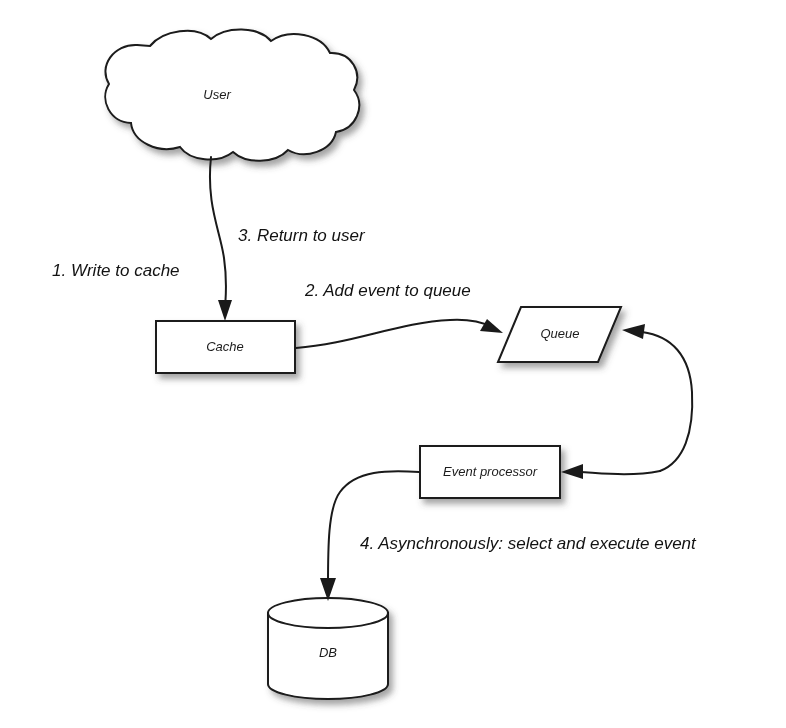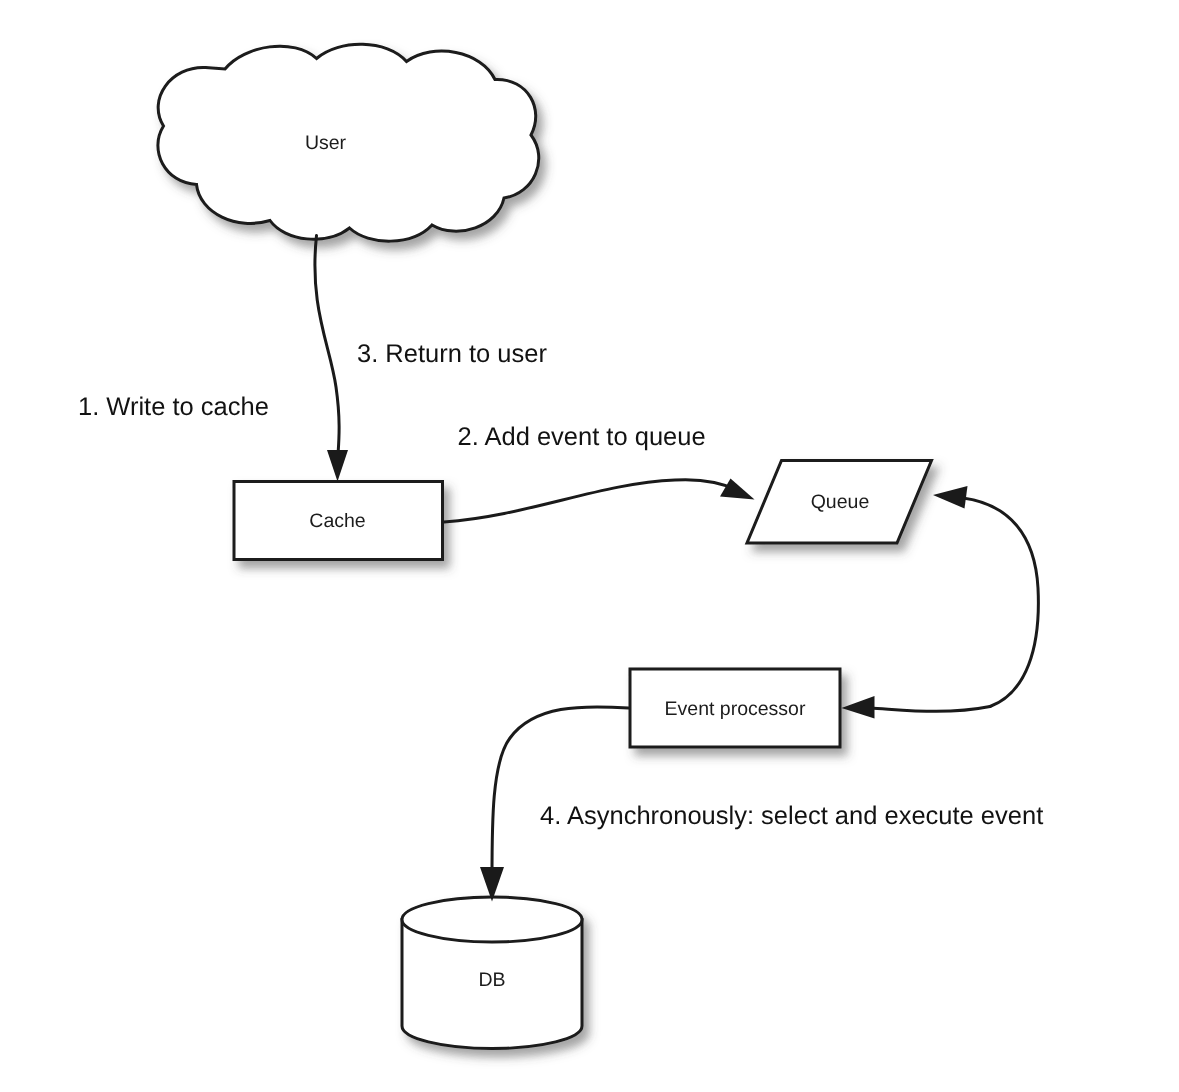--- a/index.html
+++ b/index.html
@@ -10,20 +10,21 @@
   }
   body {
     font-family: "Liberation Sans", sans-serif;
   }
   #canvas {
     position: relative;
     width: 786px;
     height: 728px;
     background: #ffffff;
     overflow: hidden;
+    font-style: italic;
   }
   #diagram-svg {
     position: absolute;
     left: 0;
     top: 0;
     width: 786px;
     height: 728px;
   }
   .node-label {
     font-family: "Liberation Sans", sans-serif;

